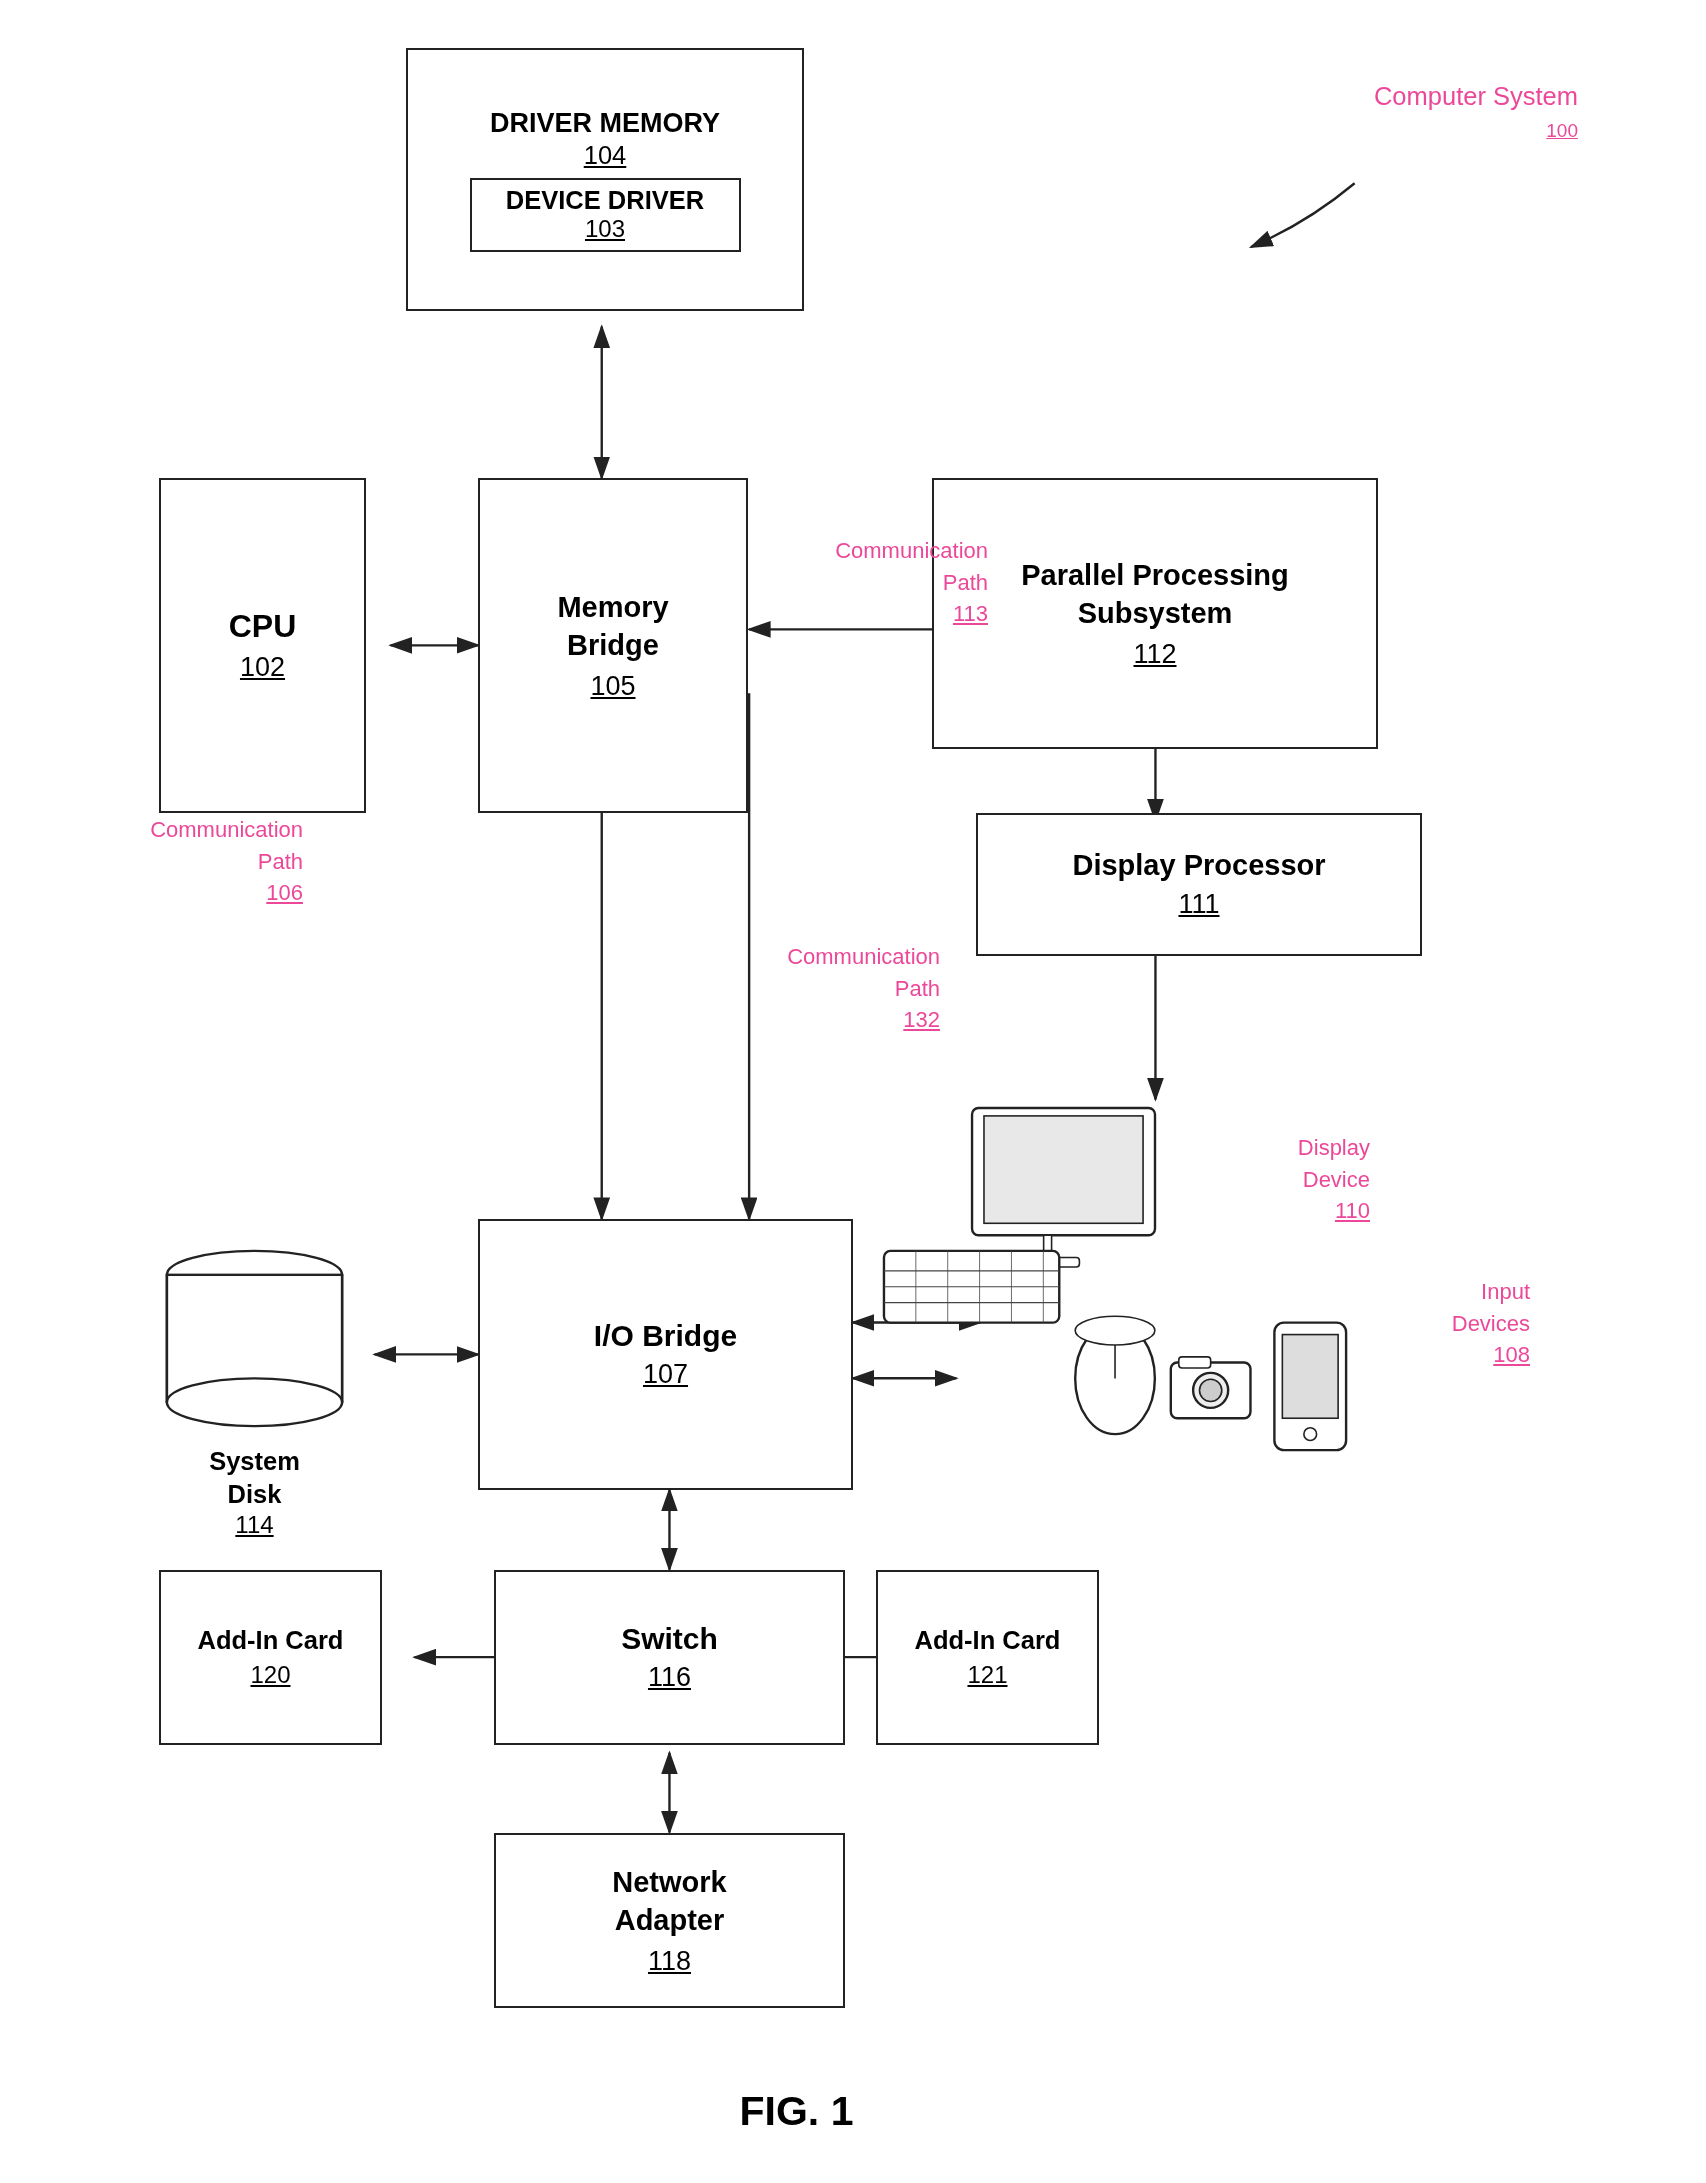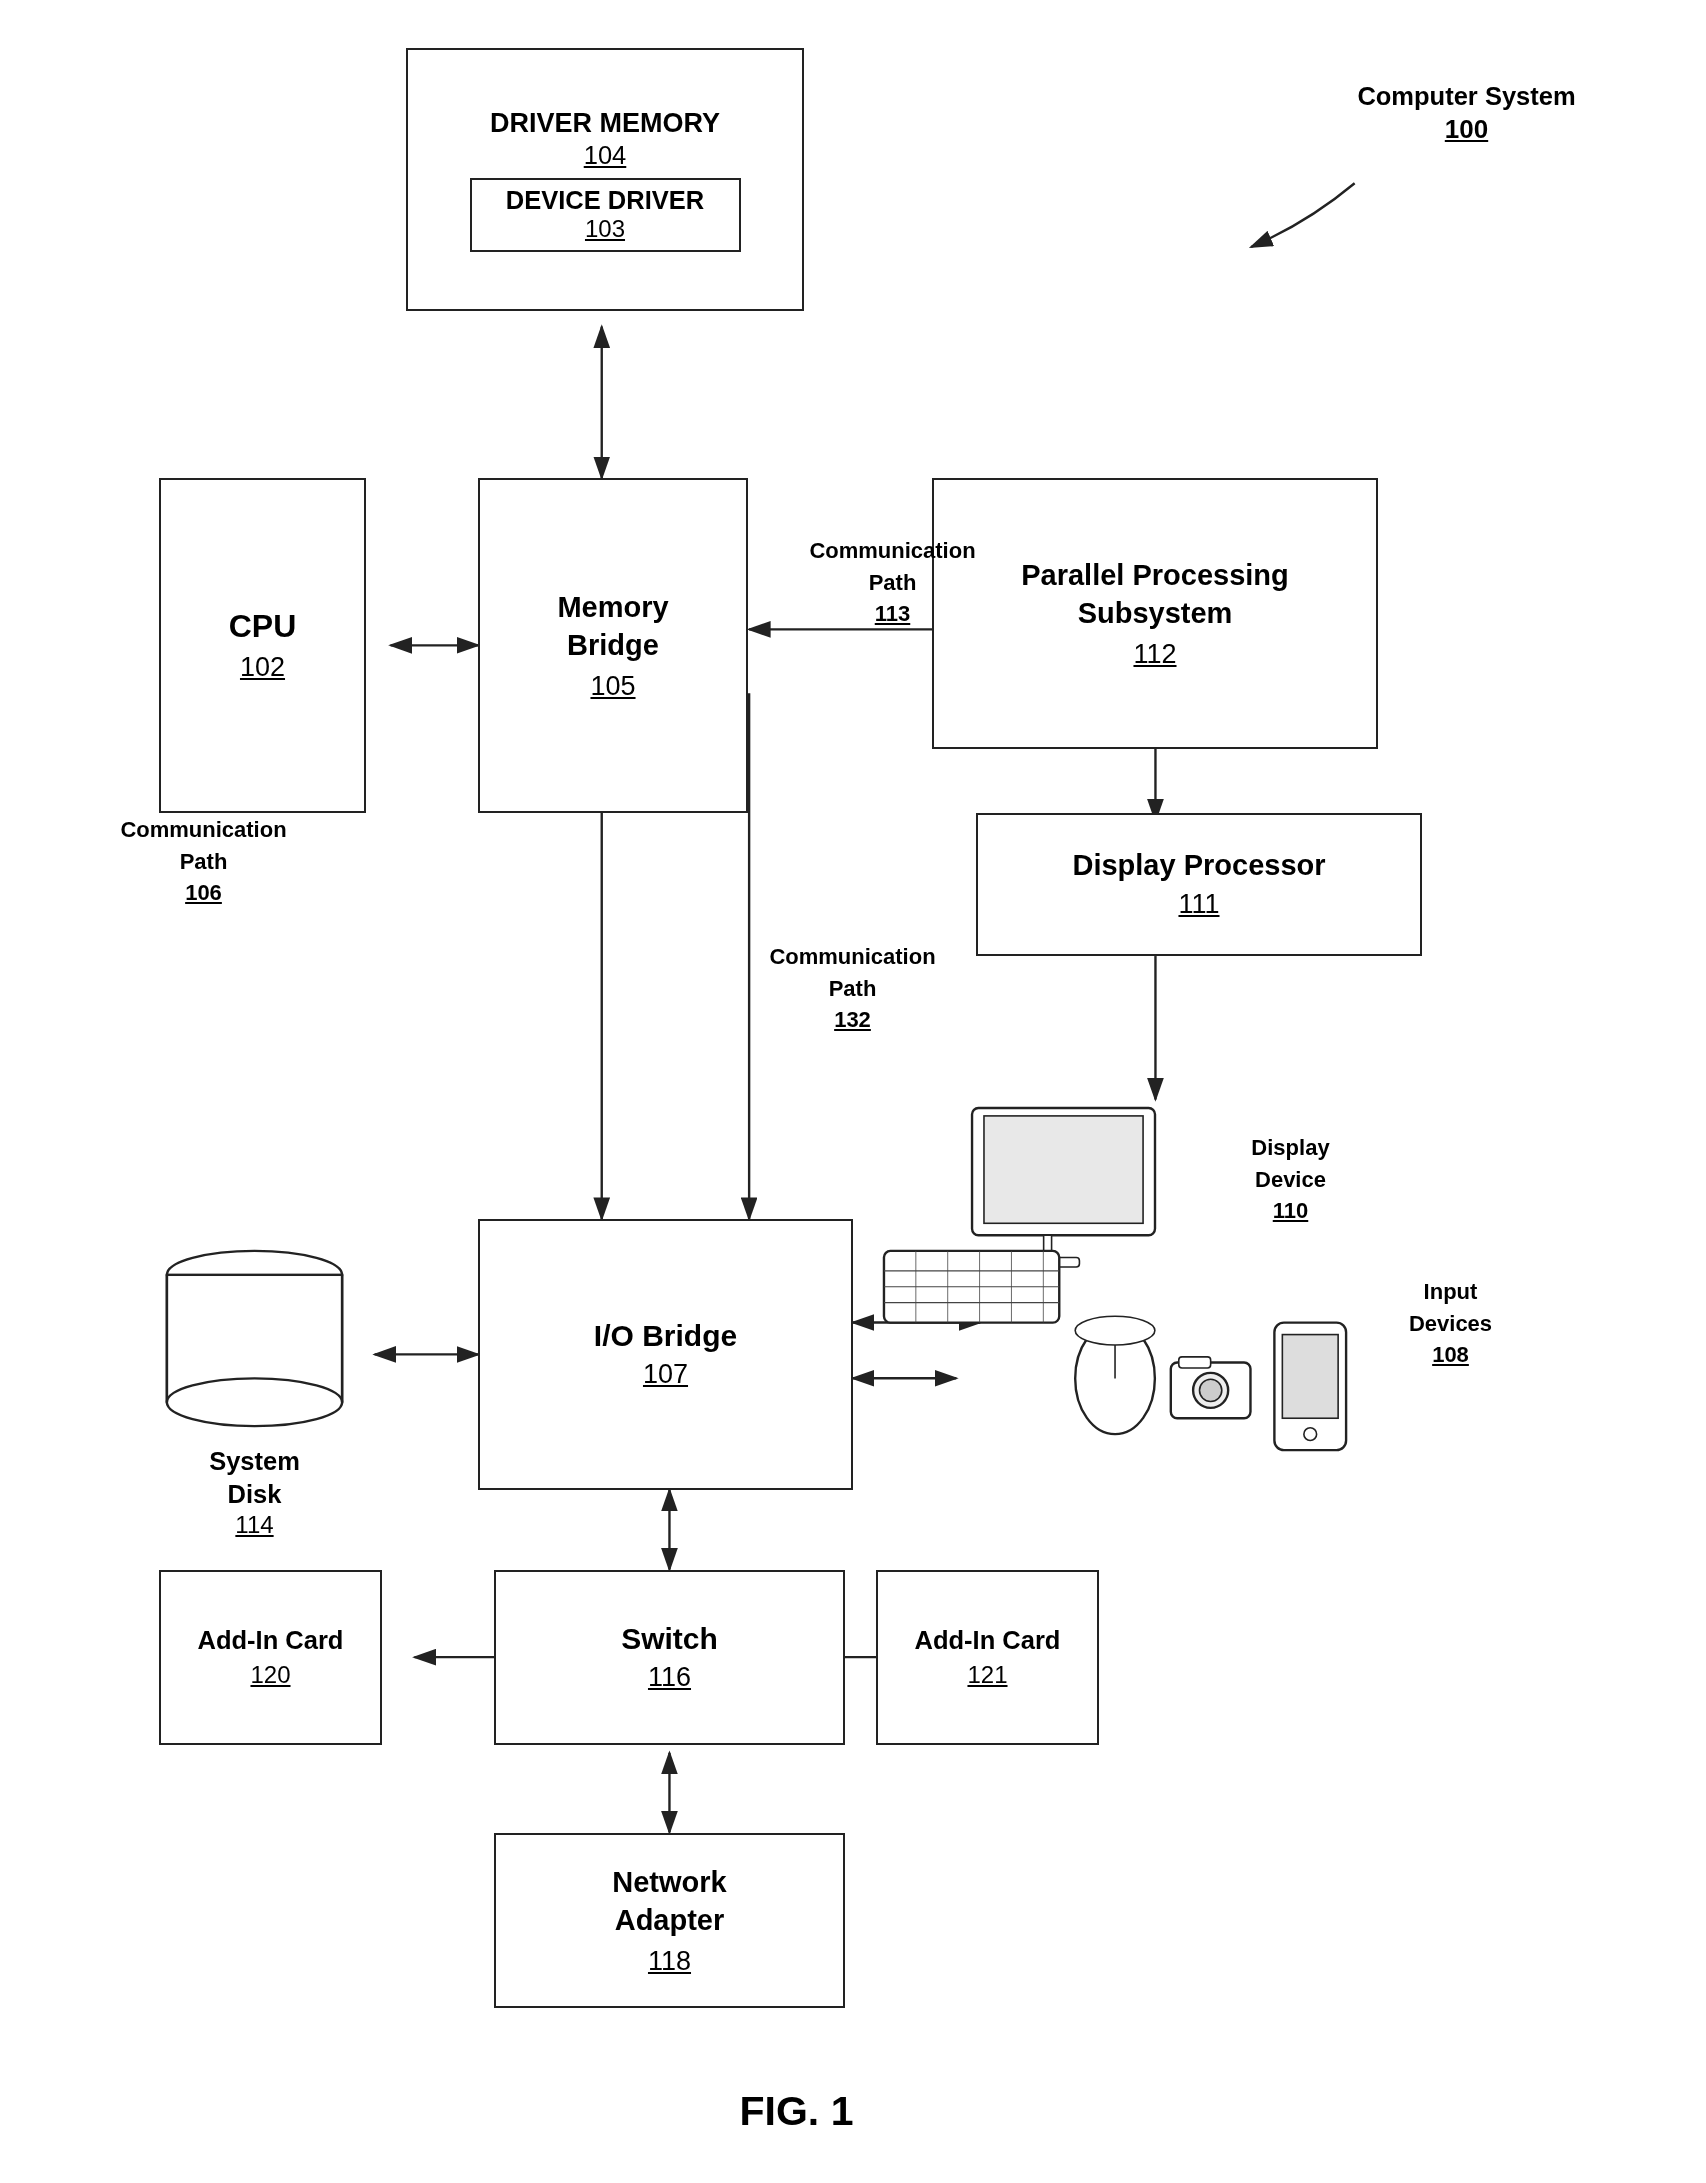--- a/index.html
+++ b/index.html
@@ -22,25 +22,24 @@
       border: 2.4px solid #222;
       background: #fff;
       display: flex;
       flex-direction: column;
       align-items: center;
       justify-content: center;
       text-align: center;
     }
     .label {
       position: absolute;
-      text-align: center;
+      text-align: right;
       font-size: 24px;
       line-height: 1.3;
-      color: #000000;
-      font-weight: bold;
+      color: #ec4899;
     }
     
     svg.arrows {
       position: absolute;
       top: 0; left: 0;
       width: 1707px;
       height: 2183px;
       pointer-events: none;
     }
     svg.arrows line, svg.arrows path, svg.arrows polyline {
@@ -110,21 +109,21 @@
 
     <div style="border:2.4px solid #222; width:271px; margin-top:8px; padding:6.4px; text-align:center; background:#fff;">
       <div style="font-size:25.5px; font-weight:bold;">DEVICE DRIVER</div>
       <div style="font-size:24px; text-decoration:underline;">103</div>
     </div>
   </div>
 
   <div class="label" style="left:1355px; top:80px; width:223px;">
     <span style="font-size:25.5px;">Computer
 System</span><br>
-    <span style="font-size:26px; text-decoration:underline;">100</span>
+    <span style="font-size:19px; text-decoration:underline;">100</span>
   </div>
 
   <div class="box" style="left:159px; top:478px; width:207px; height:335px;">
     <div style="font-size:32px; font-weight:bold;">CPU</div>
     <div style="font-size:27px; text-decoration:underline; margin-top:6.4px;">102</div>
   </div>
 
   <div class="box" style="left:478px; top:478px; width:270px; height:335px;">
     <div style="font-size:29px; font-weight:bold; text-align:center; line-height:1.3;">Memory<br>Bridge</div>
     <div style="font-size:27px; text-decoration:underline; margin-top:6.4px;">105</div>

